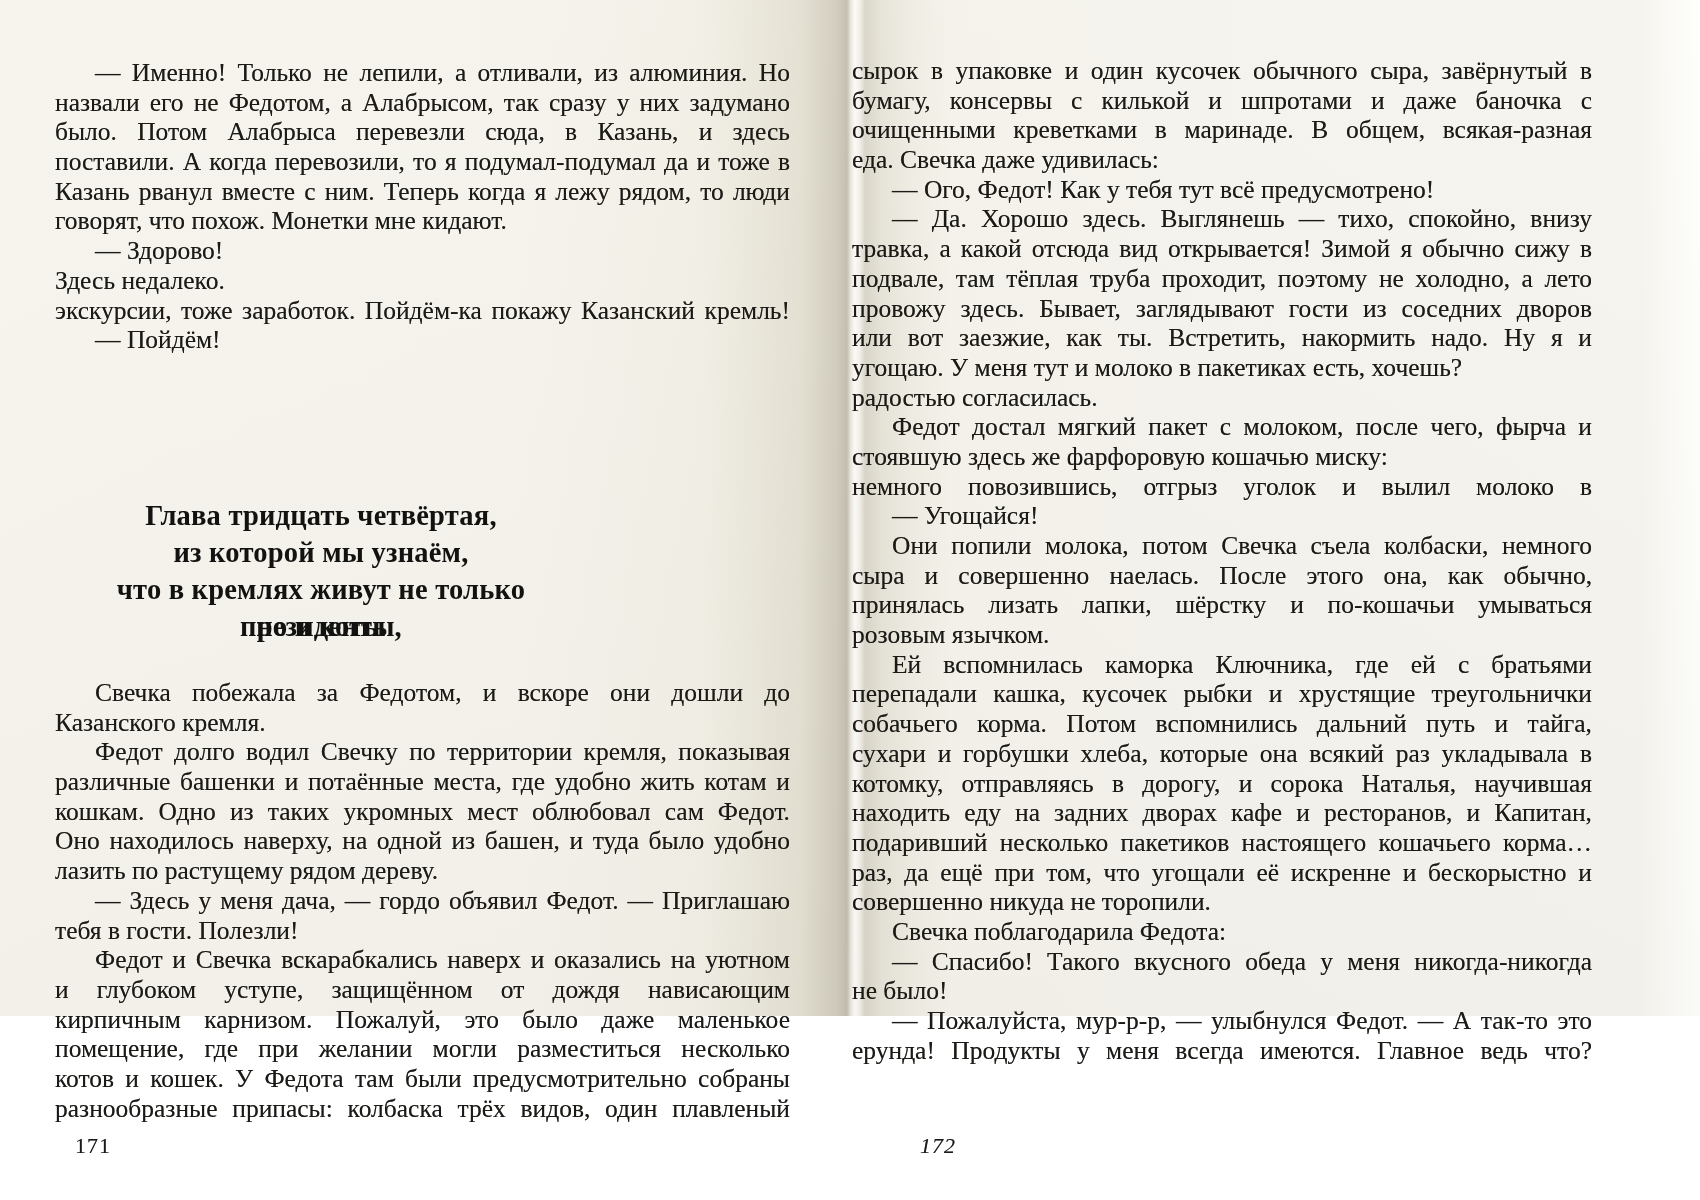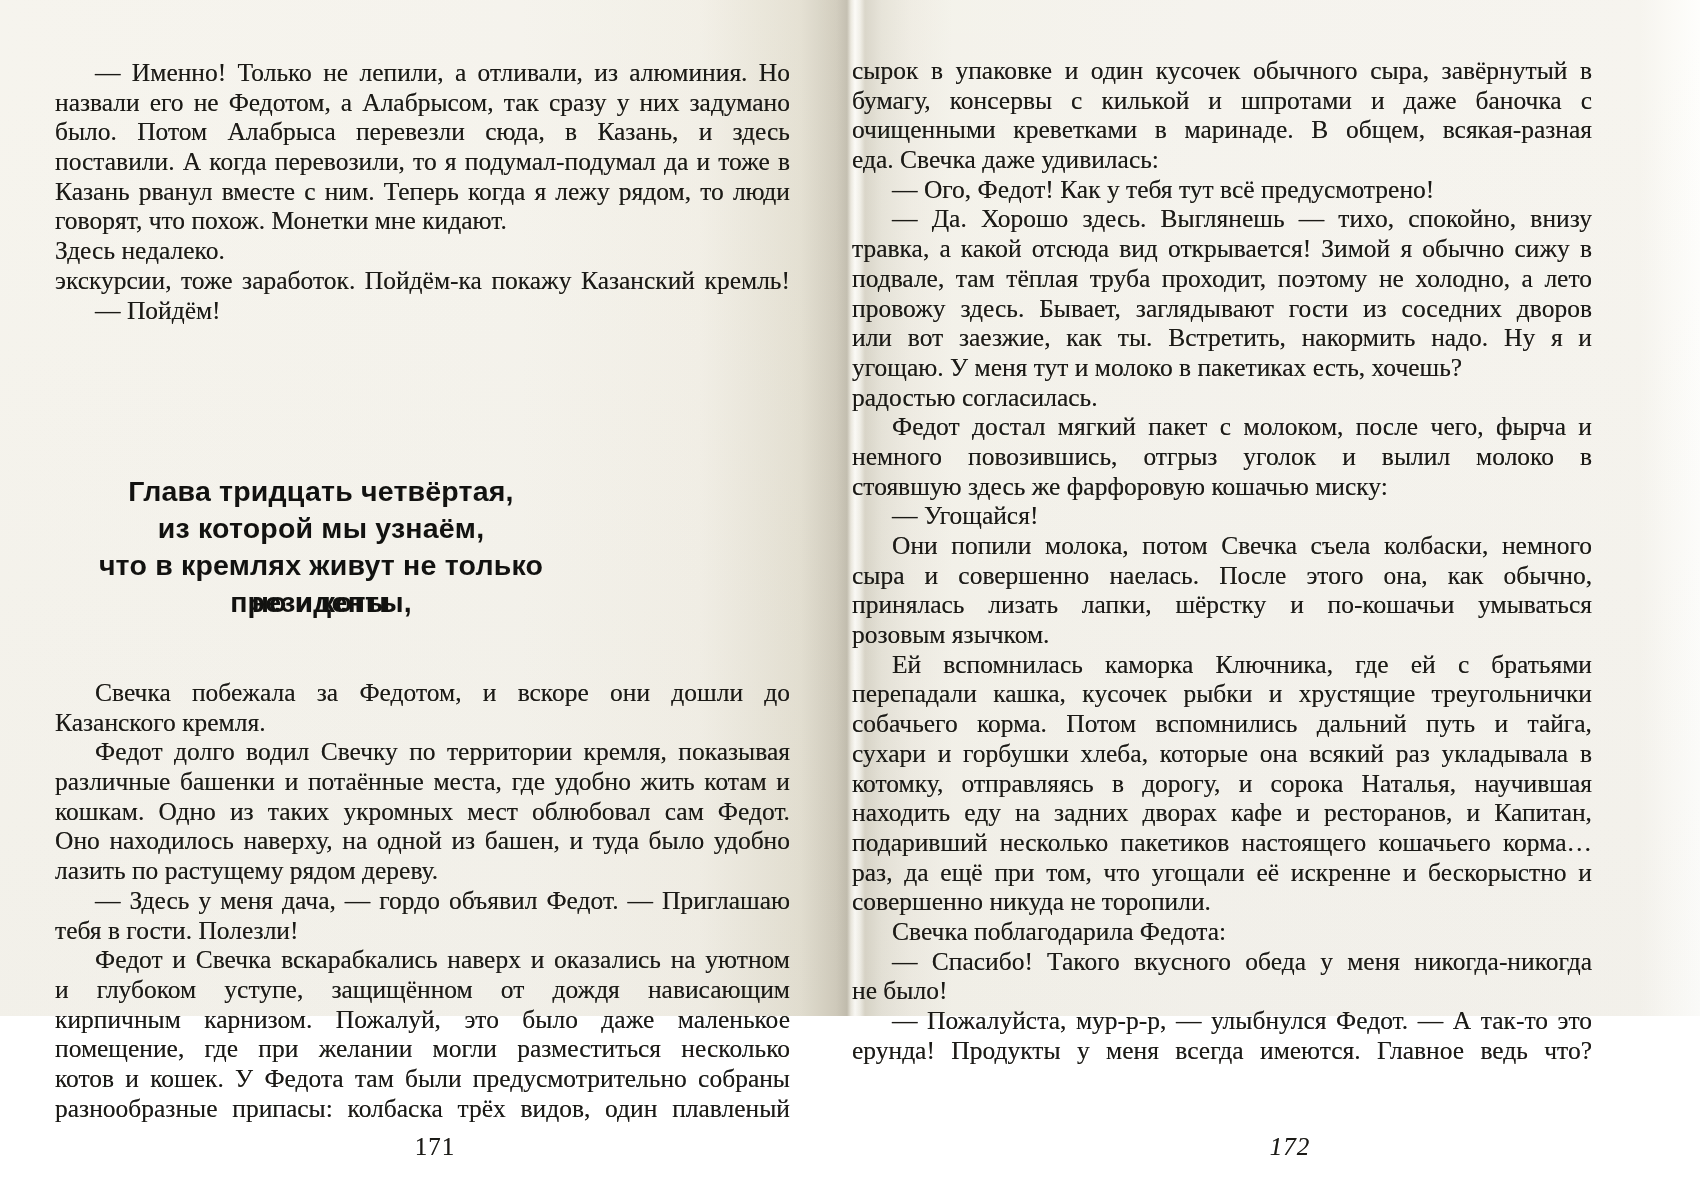--- a/index.html
+++ b/index.html
@@ -53,62 +53,62 @@
   }
   .line.end { text-align-last: left; }
   .line.ind { text-indent: 40px; }
 
   .block-a { left: 55px; top: 58px;  width: 735px; }
   .block-b { left: 55px; top: 678px; width: 735px; }
   .block-r { left: 852px; top: 56px; width: 740px; }
 
   .chapter {
     position: absolute;
-    left: 55px; top: 473px;
+    left: 55px; top: 497px;
     width: 532px;
-    font-family: Liberation Sans, sans-serif;
+    font-family: Liberation Serif, serif;
     font-weight: 700;
     color: #121210;
   }
   .chapter .line {
     height: 37px;
     line-height: 37px;
     font-size: 28.5px;
     text-align: center;
     text-align-last: center;
     text-indent: 0;
     letter-spacing: 0.2px;
     text-shadow: none;
   }
 
   .pagenum {
     position: absolute;
-    font-size: 25px;
+    font-size: 22px;
     letter-spacing: 1px;
-    text-align: center;
     text-shadow: 0 0 0.5px rgba(25,24,20,0.5);
   }
   .pagenum-left  { left: 75px;  top: 1133px; width: 720px; }
   .pagenum-right { left: 920px; top: 1133px; width: 740px; font-style: italic; }
 </style>
 </head>
 <body>
 
 <div class="stage">
 
   <div class="gutter"></div>
 
   <div>
     <div class="textblock block-a">
         <div class="line ind">— Именно! Только не лепили, а отливали, из алюминия. Но</div>
         <div class="line">назвали его не Федотом, а Алабрысом, так сразу у них задумано</div>
         <div class="line">было. Потом Алабрыса перевезли сюда, в Казань, и здесь</div>
         <div class="line">поставили. А когда перевозили, то я подумал-подумал да и тоже в</div>
         <div class="line">Казань рванул вместе с ним. Теперь когда я лежу рядом, то люди</div>
         <div class="line end">говорят, что похож. Монетки мне кидают.</div>
+        <div class="line ind end">— Здорово!</div>
         <div class="line end">Здесь недалеко.</div>
         <div class="line">экскурсии, тоже заработок. Пойдём-ка покажу Казанский кремль!</div>
         <div class="line ind end">— Пойдём!</div>
       </div>
 
     <div class="textblock chapter">
         <div class="line">Глава тридцать четвёртая,</div>
         <div class="line">из которой мы узнаём,</div>
         <div class="line">что в кремлях живут не только президенты,</div>
         <div class="line">но и коты</div>
@@ -143,22 +143,22 @@
         <div class="line end">еда. Свечка даже удивилась:</div>
         <div class="line ind end">— Ого, Федот! Как у тебя тут всё предусмотрено!</div>
         <div class="line ind">— Да. Хорошо здесь. Выглянешь — тихо, спокойно, внизу</div>
         <div class="line">травка, а какой отсюда вид открывается! Зимой я обычно сижу в</div>
         <div class="line">подвале, там тёплая труба проходит, поэтому не холодно, а лето</div>
         <div class="line">провожу здесь. Бывает, заглядывают гости из соседних дворов</div>
         <div class="line">или вот заезжие, как ты. Встретить, накормить надо. Ну я и</div>
         <div class="line end">угощаю. У меня тут и молоко в пакетиках есть, хочешь?</div>
         <div class="line end">радостью согласилась.</div>
         <div class="line ind">Федот достал мягкий пакет с молоком, после чего, фырча и</div>
+        <div class="line end">стоявшую здесь же фарфоровую кошачью миску:</div>
         <div class="line">немного повозившись, отгрыз уголок и вылил молоко в</div>
-        <div class="line end">стоявшую здесь же фарфоровую кошачью миску:</div>
         <div class="line ind end">— Угощайся!</div>
         <div class="line ind">Они попили молока, потом Свечка съела колбаски, немного</div>
         <div class="line">сыра и совершенно наелась. После этого она, как обычно,</div>
         <div class="line">принялась лизать лапки, шёрстку и по-кошачьи умываться</div>
         <div class="line end">розовым язычком.</div>
         <div class="line ind">Ей вспомнилась каморка Ключника, где ей с братьями</div>
         <div class="line">перепадали кашка, кусочек рыбки и хрустящие треугольнички</div>
         <div class="line">собачьего корма. Потом вспомнились дальний путь и тайга,</div>
         <div class="line">сухари и горбушки хлеба, которые она всякий раз укладывала в</div>
         <div class="line">котомку, отправляясь в дорогу, и сорока Наталья, научившая</div>

